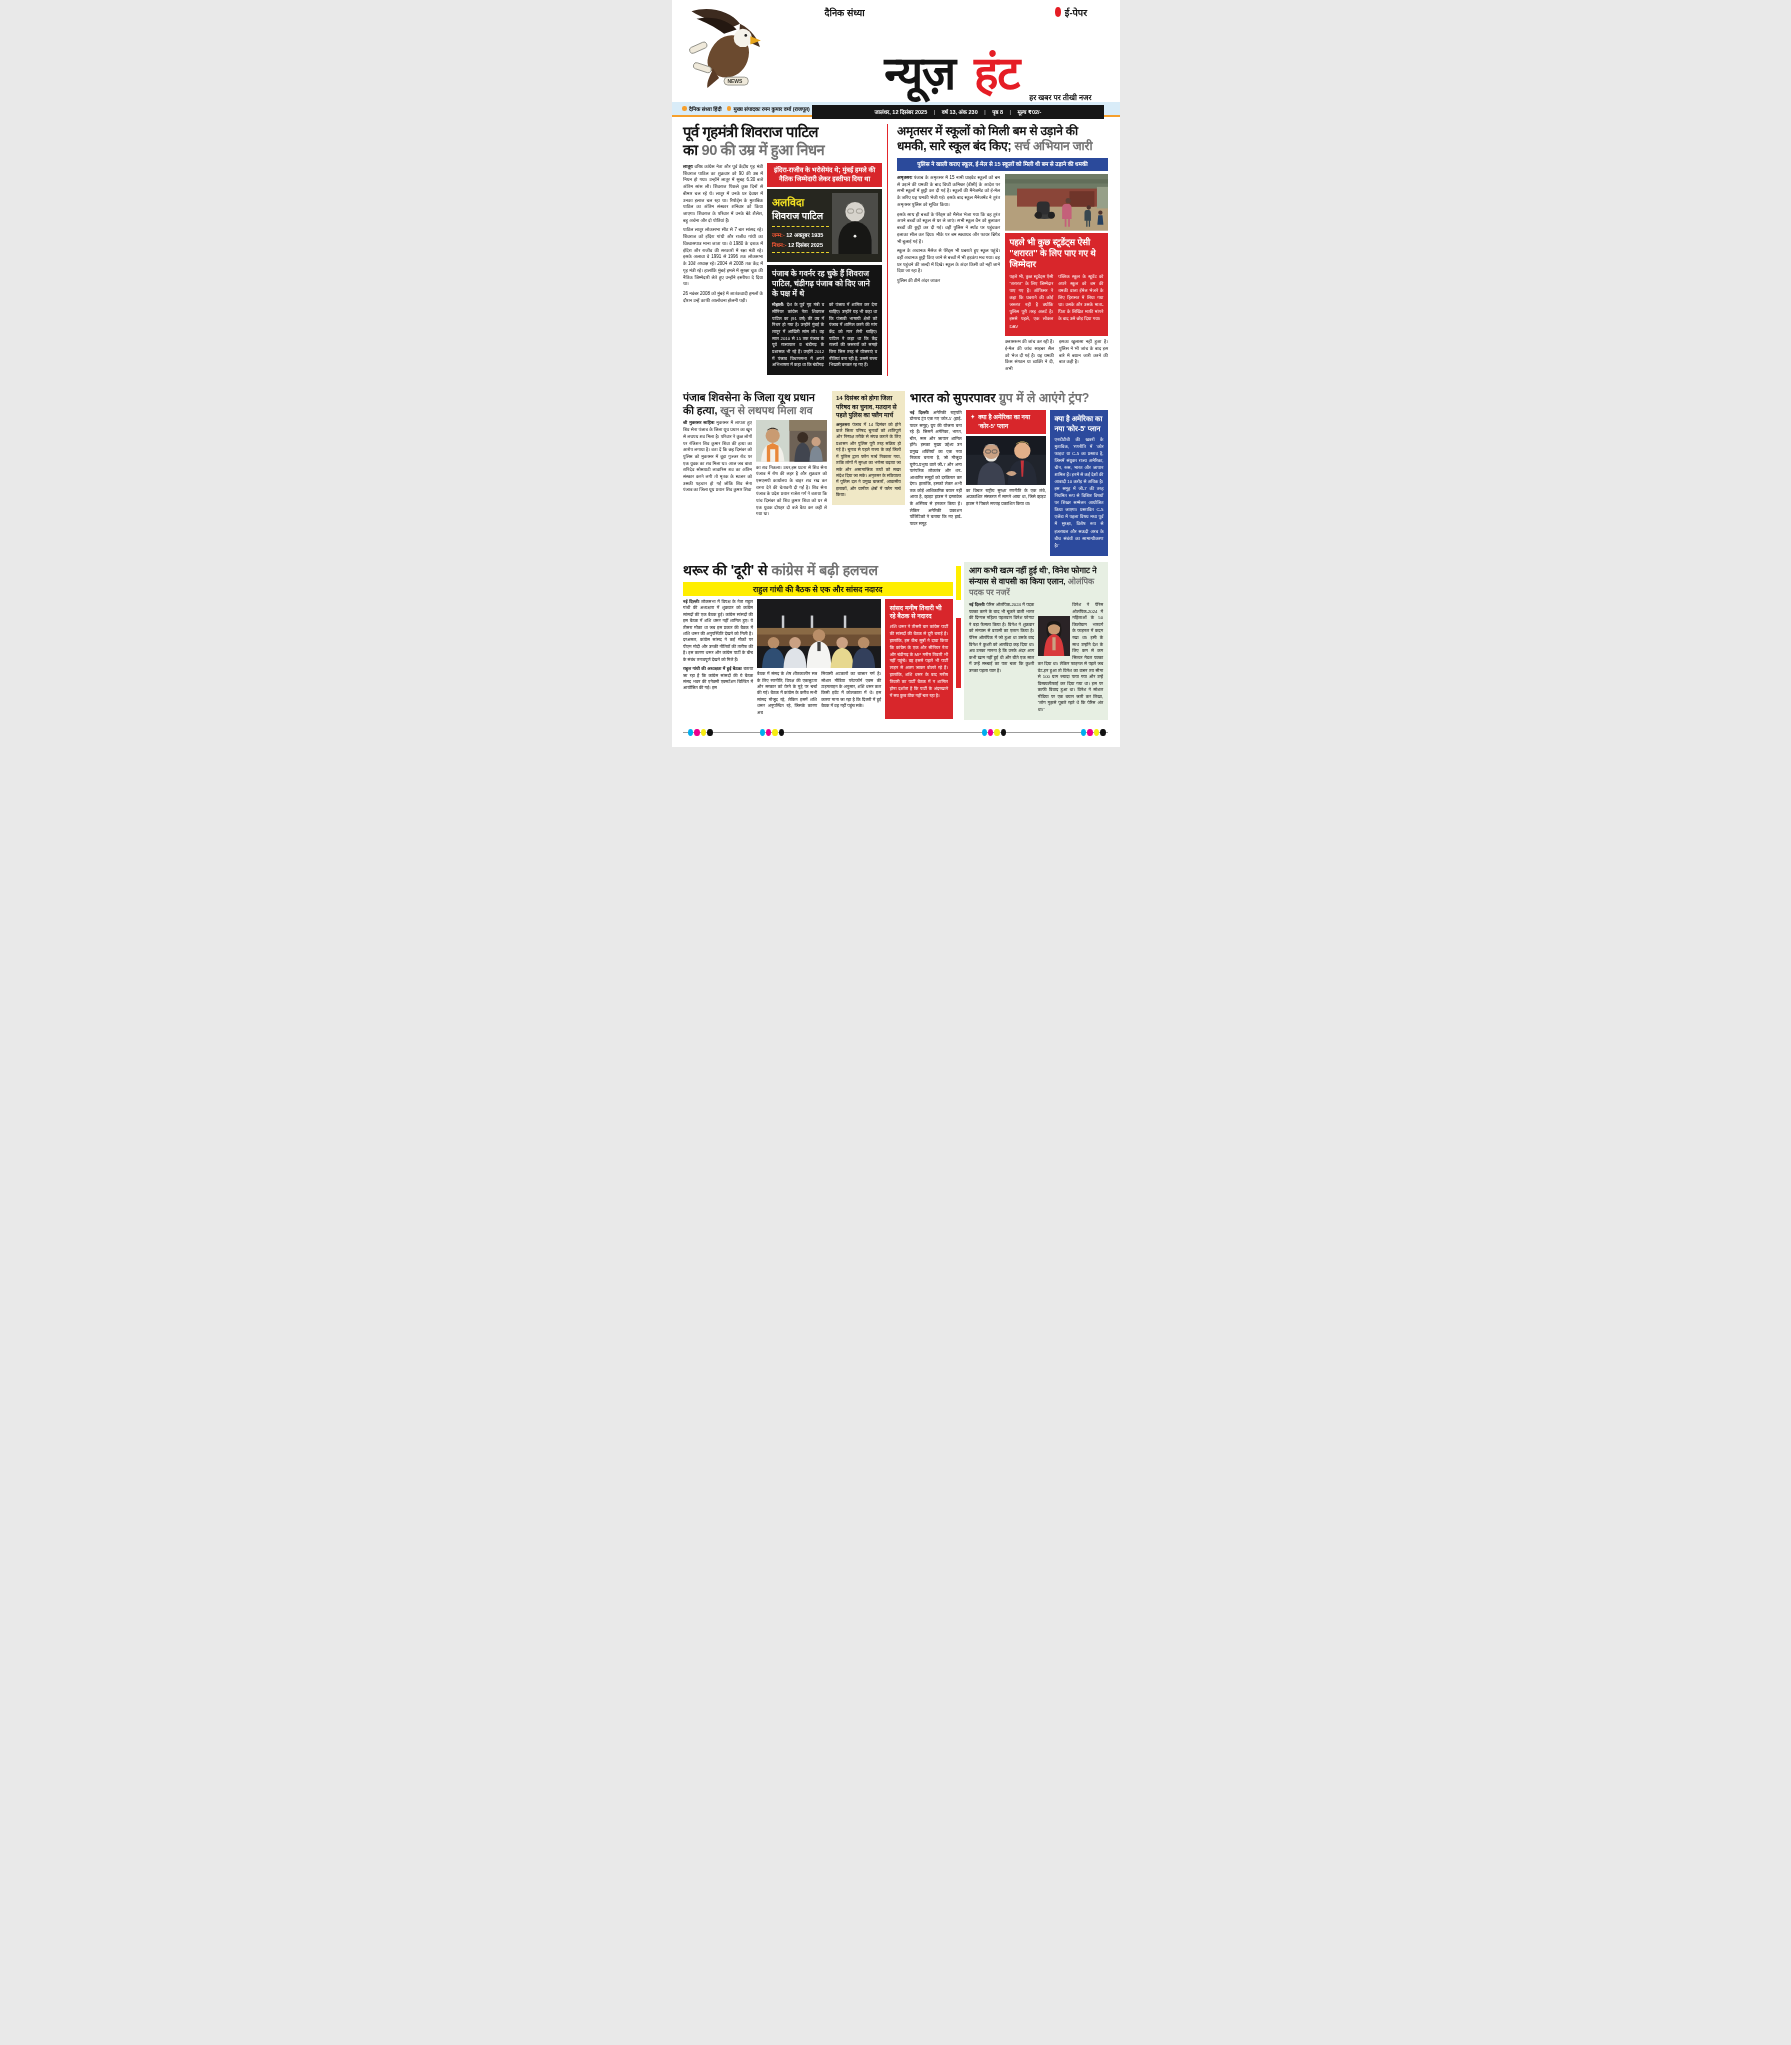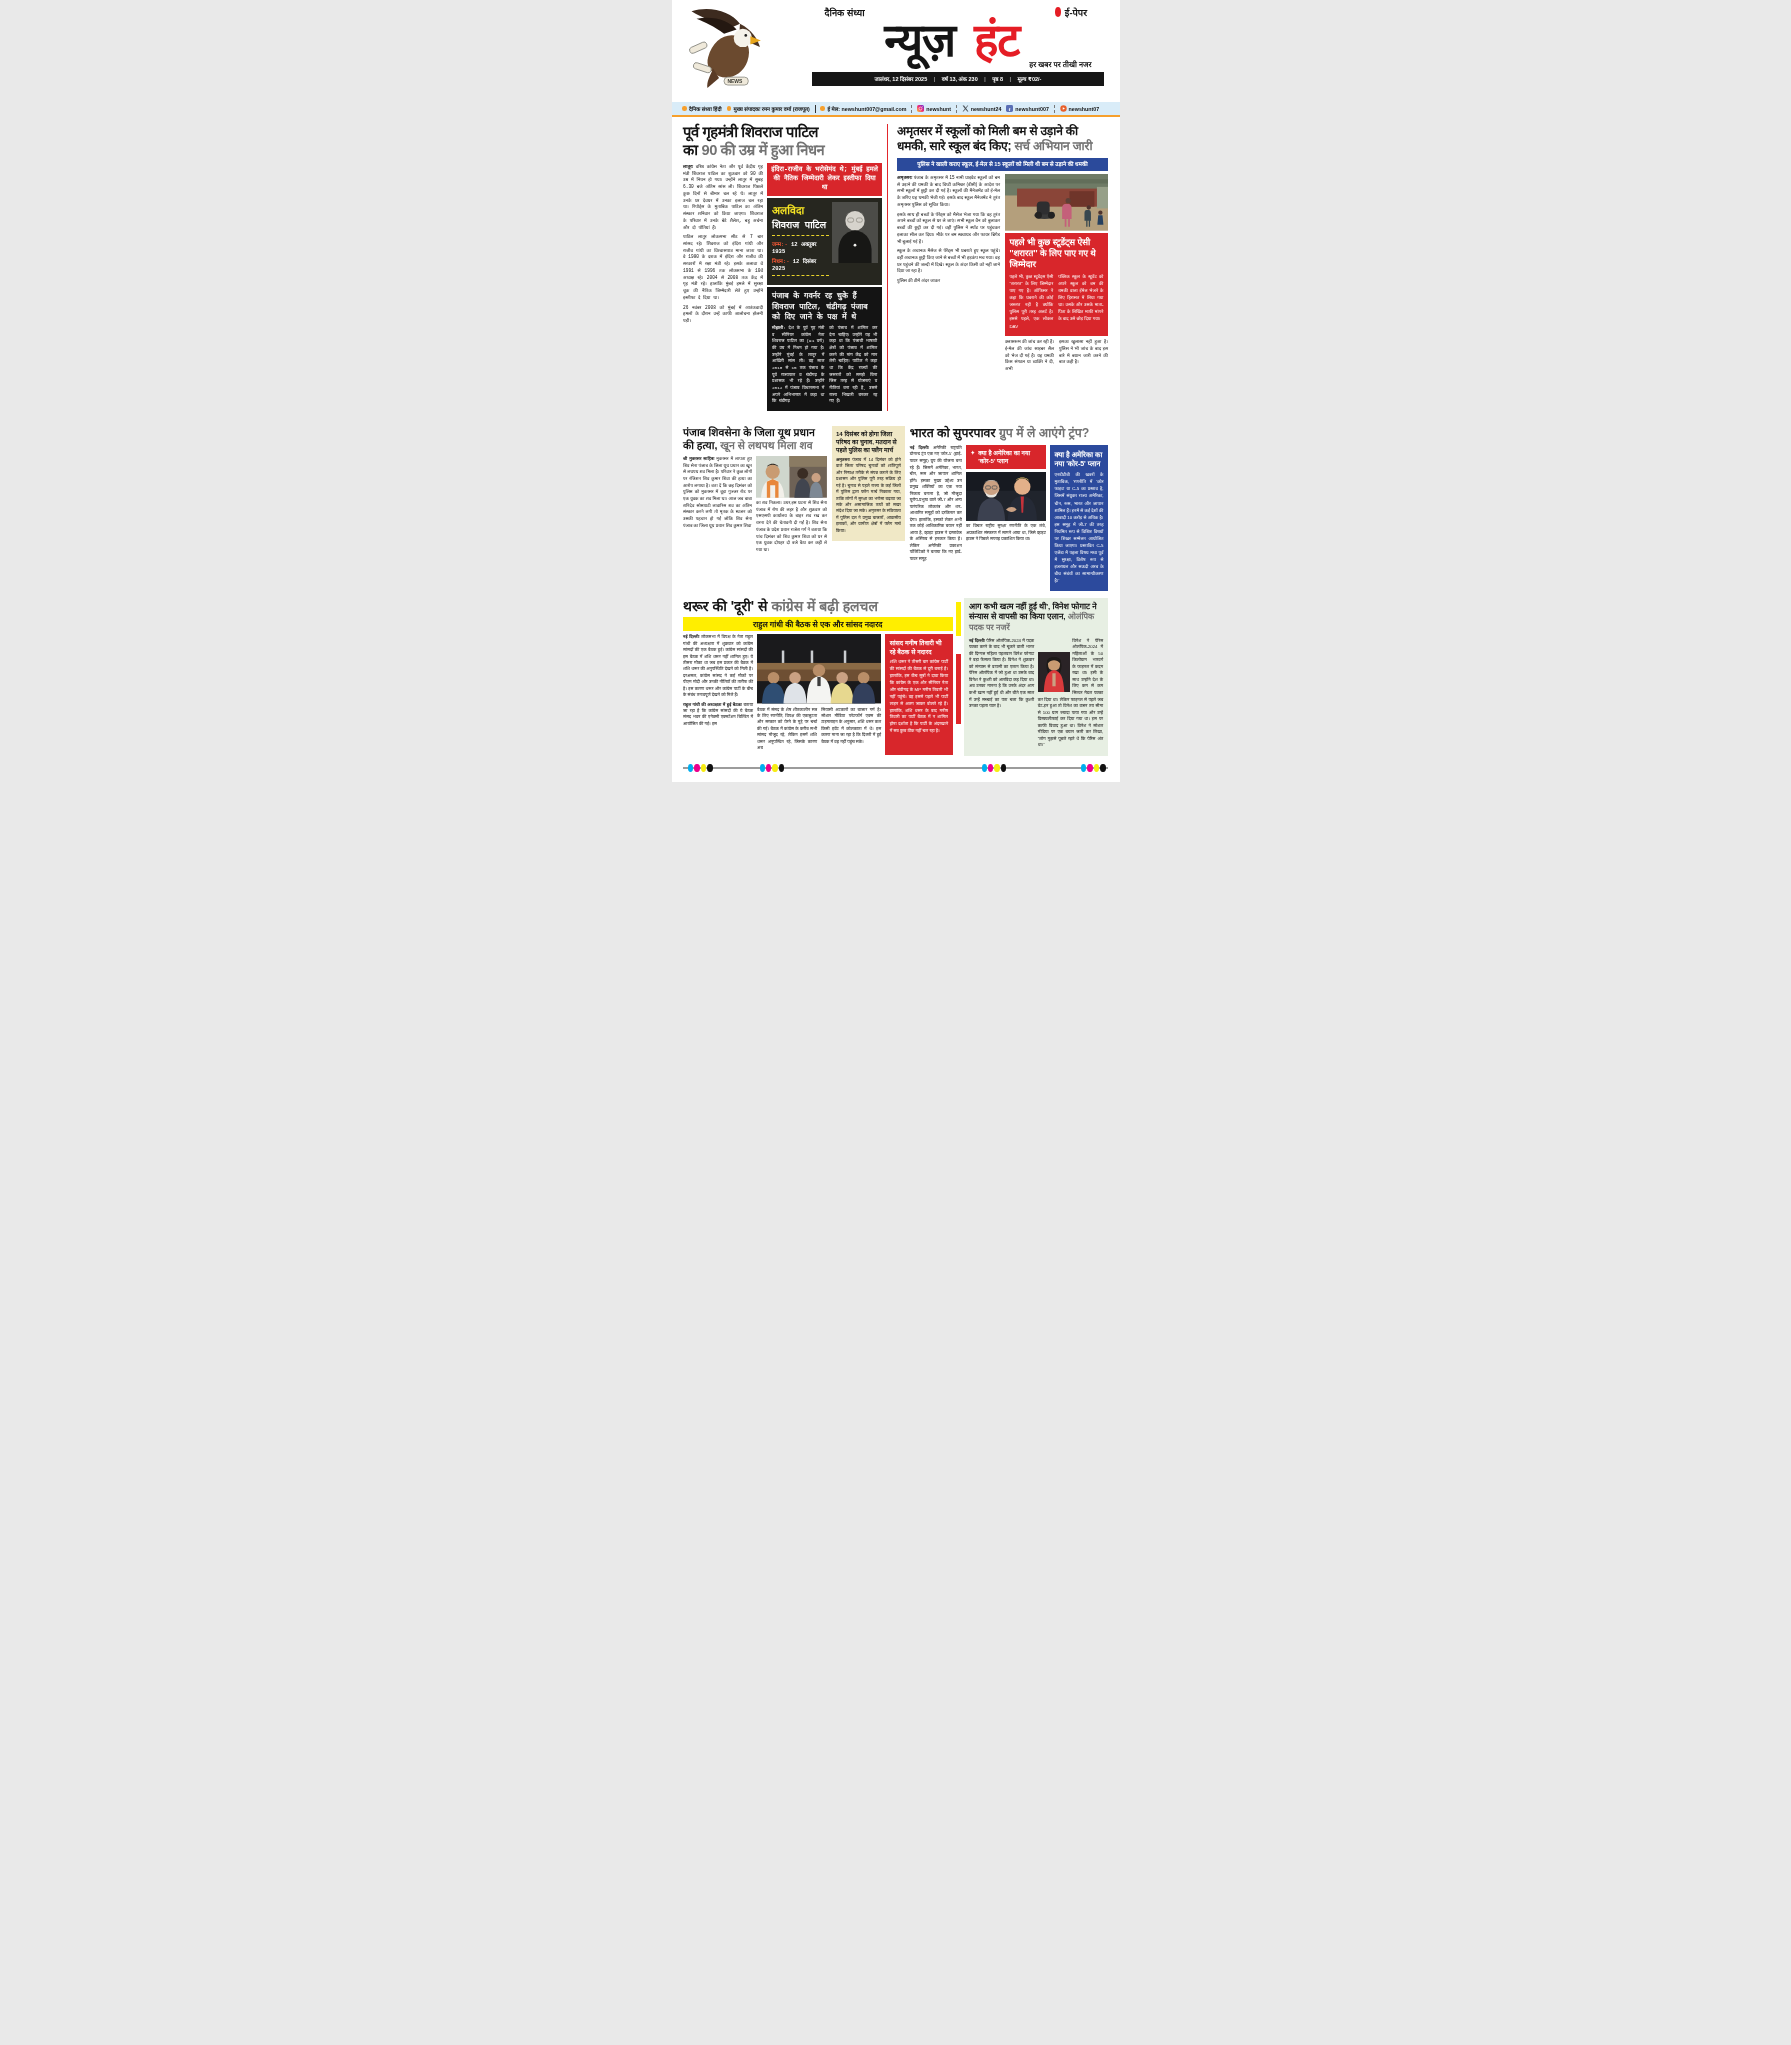--- a/index.html
+++ b/index.html
@@ -11,21 +11,21 @@
   
   .masthead { position:relative; height:102px; }
   .eagle { position:absolute; left:12.3px; top:5.7px; width:96px; height:88px; }
   .mast-block { position:absolute; left:124px; right:11.5px; top:0; }
   .mast-row1 { display:flex; justify-content:space-between; align-items:flex-start; padding:5.7px 21px 0 29px; }
   .dainik { font-size:9.4px; font-weight:800; }
   .epaper { display:flex; align-items:center; gap:3.7px; font-size:9.4px; font-weight:800; }
   .red-dot { width:6.5px; height:10.6px; background:#e51d25; border-radius:50%; display:inline-block; }
   .mast-row2 { display:flex; align-items:baseline; gap:19px; justify-content:center; margin-top:-2.5px; }
   .title-black { font-size:46px; font-weight:800; letter-spacing:-1.2px; line-height:1.05; }
-  .title-red { font-size:46px; font-weight:800; letter-spacing:-1.2px; line-height:1.05; color:#e51d25; }
+  .title-red { font-size:46px; font-weight:800; letter-spacing:-1.2px; line-height:1.05; color:#e51d25;margin-top:33px; }
   .tagline { text-align:right; font-size:7.4px; font-weight:800; padding-right:16.4px; margin-top:-5.7px; }
   .datebar { background:#161616; color:#fff; font-size:5.5px; font-weight:700; display:flex; justify-content:center; margin:3.3px 4.1px 0 16.4px; padding:2.9px 4.1px; }
   .datebar span + span::before { content:"|"; margin:0 6.5px; color:#ddd; font-weight:400; }
 
   
   .infobar { background:#d9ecf8; border-bottom:2.9px solid #f6a02d; display:flex; align-items:center; padding:2.5px 10.6px; font-size:5.3px; font-weight:700; gap:4.9px; white-space:nowrap; }
   .info-item { display:flex; align-items:center; gap:2.5px; }
   .o-dot { width:4.5px; height:4.5px; border-radius:50%; background:#f6a02d; display:inline-block; flex:none; }
   .sep-solid { width:0; border-left:0.8px solid #333; align-self:stretch; }
   .sep-dash { width:0; border-left:0.4px dashed #777; align-self:stretch; }
@@ -36,21 +36,21 @@
   .content { padding:4.1px 11.5px 0 11.5px; }
   .band-top { display:flex; gap:0; margin-top:2.5px; }
   .sec-patil { width:204px; padding-right:4.9px; }
   .sec-amritsar { flex:1; border-left:1.2px solid #e2262b; padding-left:9px; }
 
   h1.head { font-size:14.7px; line-height:1.22; font-weight:800; margin:0 0 3.3px 0; letter-spacing:-0.4px; }
   h1.head-am { font-size:12px; line-height:1.28; font-weight:800; margin:0 0 3.3px 0; letter-spacing:-0.2px; }
   .body-txt { font-size:4.5px; line-height:1.5; }
   .body-txt b { font-size:4.7px; }
 
-  .patil-cols { display:flex; gap:4.1px;font-family:Liberation Mono, monospace; }
+  .patil-cols { display:flex; gap:4.1px; }
   .patil-body { width:80px; flex:none; }
   .patil-feature { flex:1; }
   .red-banner { background:#d8262b; color:#fff; font-weight:800; font-size:6.5px; text-align:center; padding:3.3px 4.1px; line-height:1.35; }
   .memorial { background:#26261f; margin-top:2px; display:flex; padding:4.1px 4.1px 4.9px 4.9px; gap:3.3px; }
   .mem-left { flex:1; }
   .alvida { color:#f5e324; font-size:10.6px; font-weight:800; margin:1.6px 0 0.8px 0; }
   .mem-name { color:#fff; font-size:9.4px; font-weight:800; }
   .mem-dash { border-top:0.8px dashed #e8d22a; margin:3.7px 0; }
   .mem-line { color:#fff; font-size:5.5px; font-weight:700; margin:2px 0; }
   .mem-line .lbl { color:#ff5a36; }

